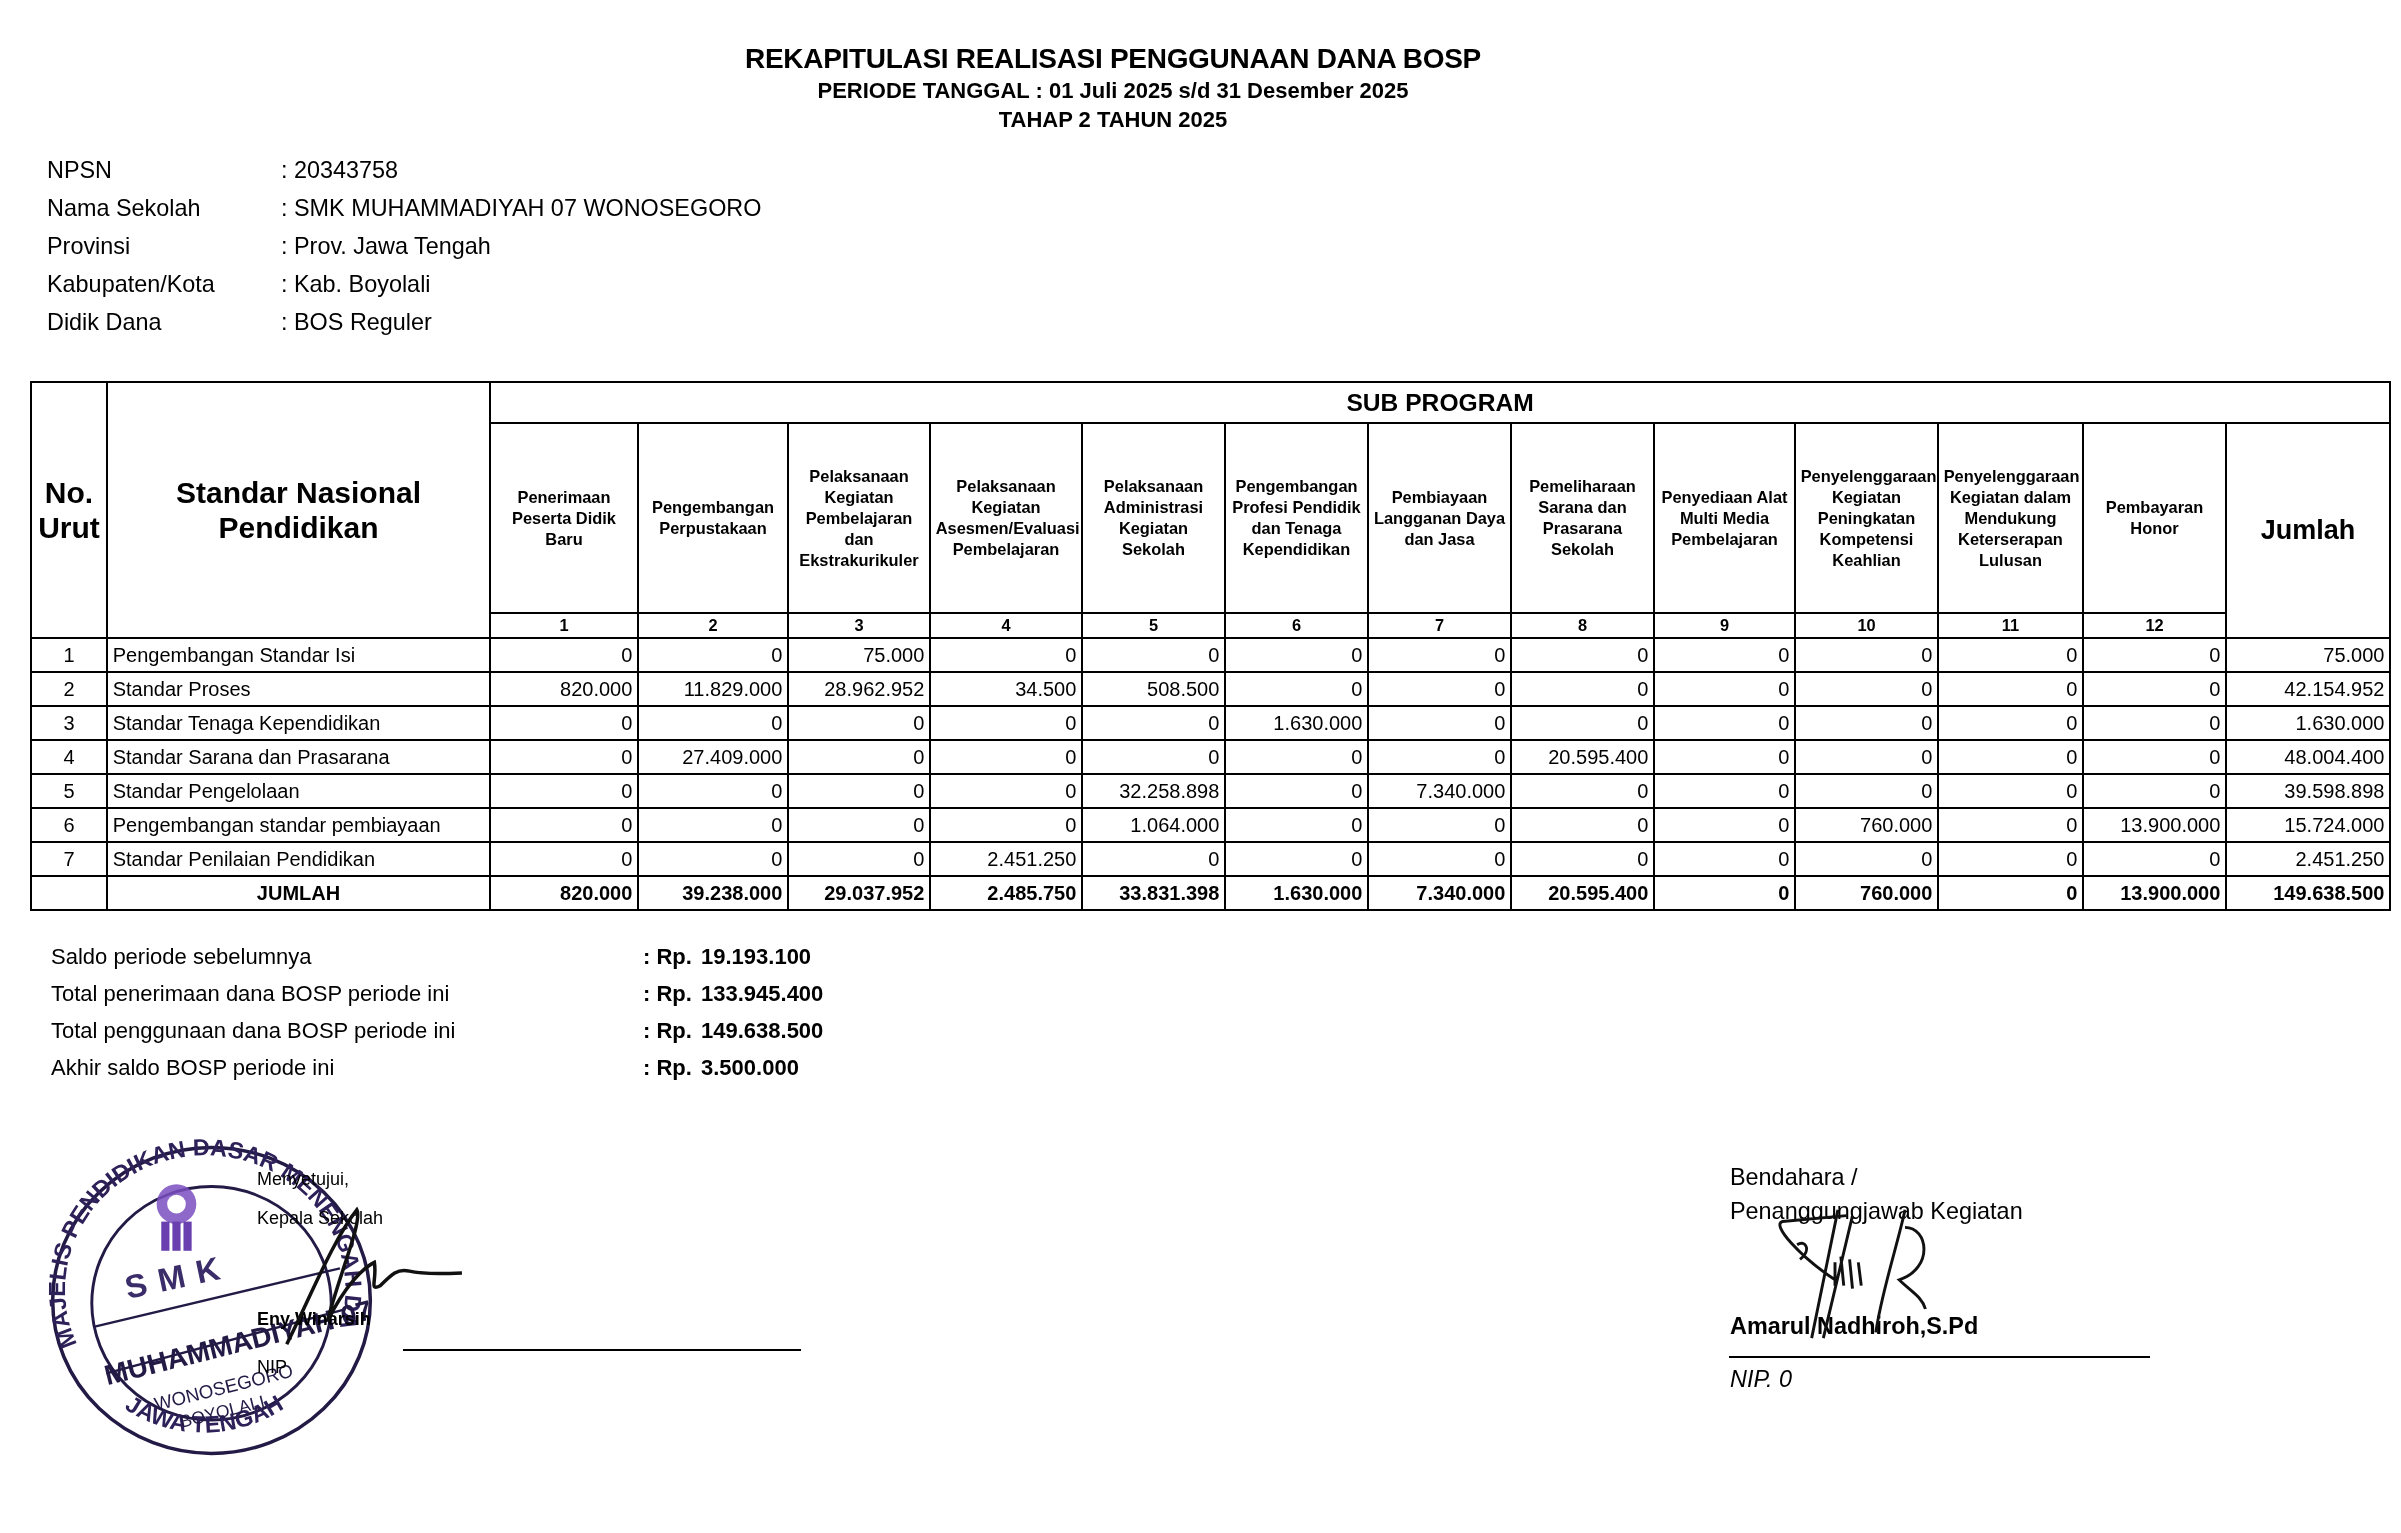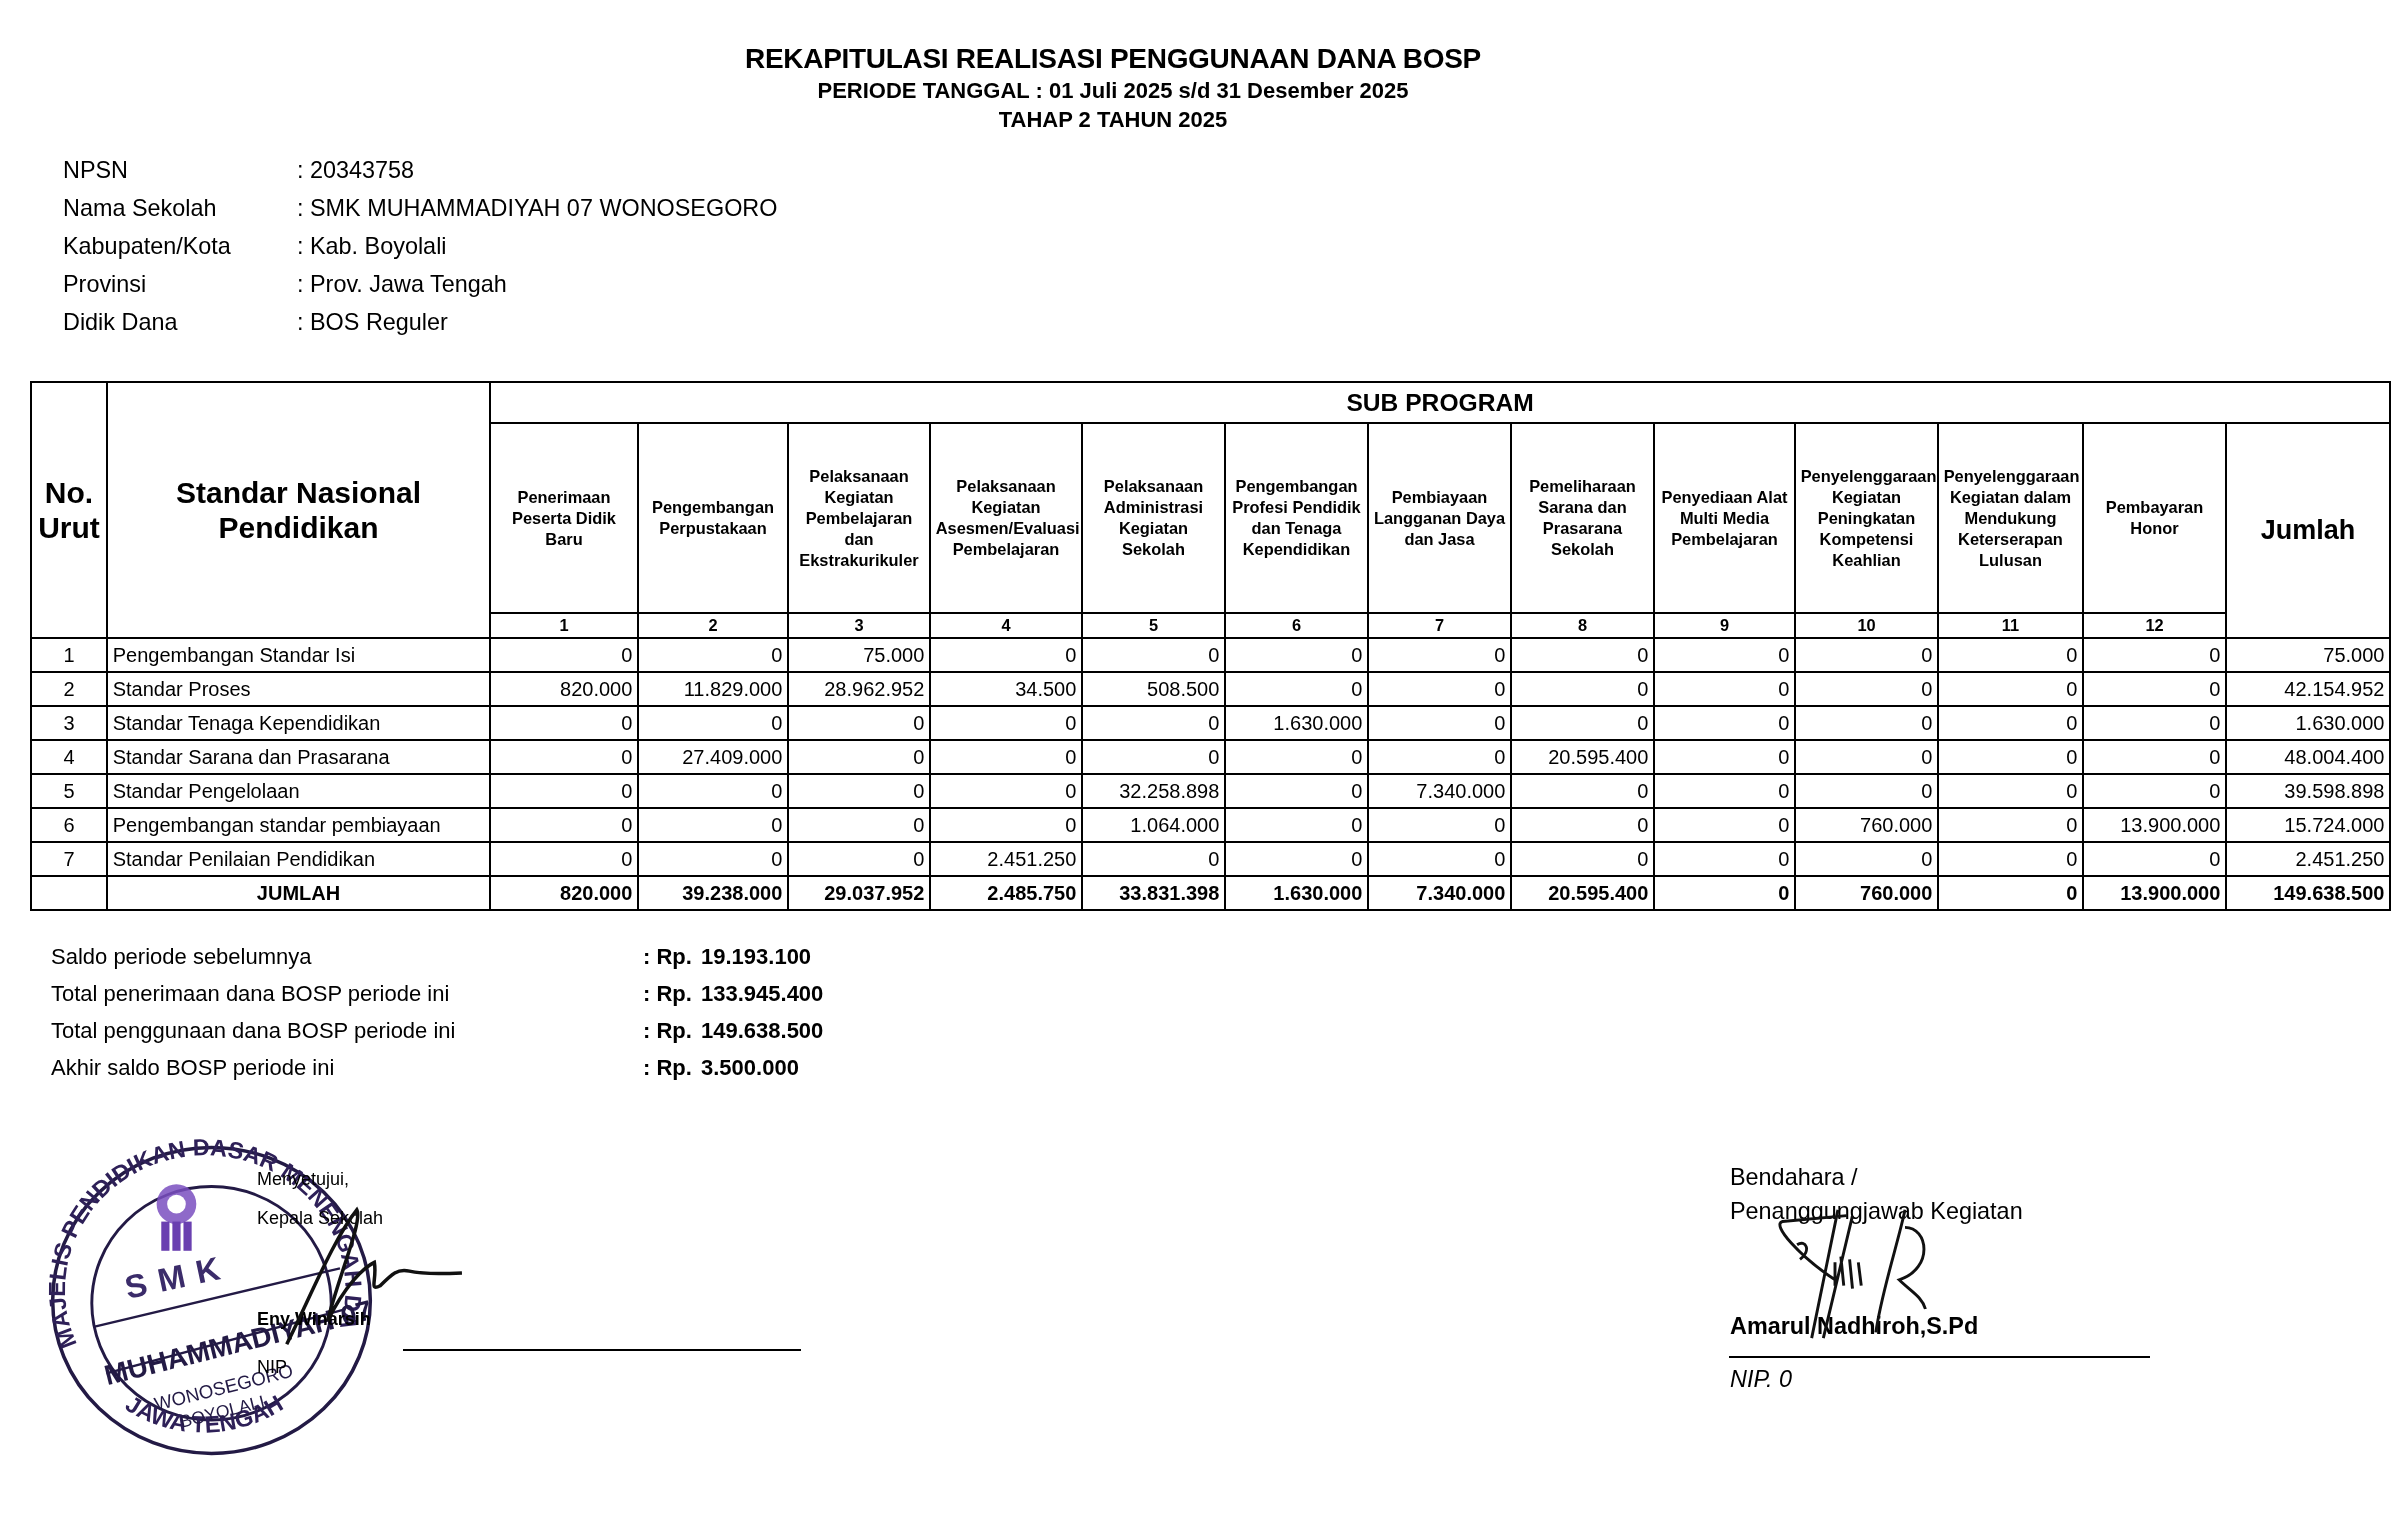--- a/index.html
+++ b/index.html
@@ -4,21 +4,21 @@
 <style>
   html, body { margin:0; padding:0; background:#ffffff; }
   body { width:2401px; height:1534px; position:relative; overflow:hidden;
          font-family:"Liberation Sans", sans-serif; color:#000; }
   .title-block { position:absolute; left:0; width:2226px; top:41px; text-align:center; font-weight:bold; }
   .title-block .t1 { font-size:28px; line-height:35px; letter-spacing:-0.3px; }
   .title-block .t2 { font-size:22px; line-height:29px; }
   .title-block .t3 { font-size:22px; line-height:29px; }
 
   .info { position:absolute; left:47px; top:151px; font-size:23.4px; }
-  .info .row { height:38px; display:flex; align-items:center;margin-left:16px; }
+  .info .row { height:38px; display:flex; align-items:center; }
   .info .lbl { width:234px; }
   .info .val { }
 
   table.main { position:absolute; left:30px; top:381px; width:2361px; border-collapse:collapse;
                table-layout:fixed; }
   table.main td, table.main th { border:2.9px solid #000; padding:0 4.7px; overflow:hidden; }
   table.main th { font-weight:bold; text-align:center; vertical-align:middle; }
   .hdr-big { font-size:30px; line-height:35px; }
   .hdr-sub { font-size:16.4px; line-height:21px; }
   .hdr-sp { font-size:24.6px; height:39px; }
@@ -62,26 +62,26 @@
 <div class="info">
   <div class="row">
       <span class="lbl">NPSN</span>
       <span class="val">: 20343758</span>
     </div>
   <div class="row">
       <span class="lbl">Nama Sekolah</span>
       <span class="val">: SMK MUHAMMADIYAH 07 WONOSEGORO</span>
     </div>
   <div class="row">
+      <span class="lbl">Provinsi</span>
+      <span class="val">: Prov. Jawa Tengah</span>
+    </div>
+  <div class="row">
       <span class="lbl">Kabupaten/Kota</span>
       <span class="val">: Kab. Boyolali</span>
-    </div>
-  <div class="row">
-      <span class="lbl">Provinsi</span>
-      <span class="val">: Prov. Jawa Tengah</span>
     </div>
   <div class="row">
       <span class="lbl">Didik Dana</span>
       <span class="val">: BOS Reguler</span>
     </div>
 </div>
 
 <table class="main">
   <colgroup>
     <col style="width:76px">

